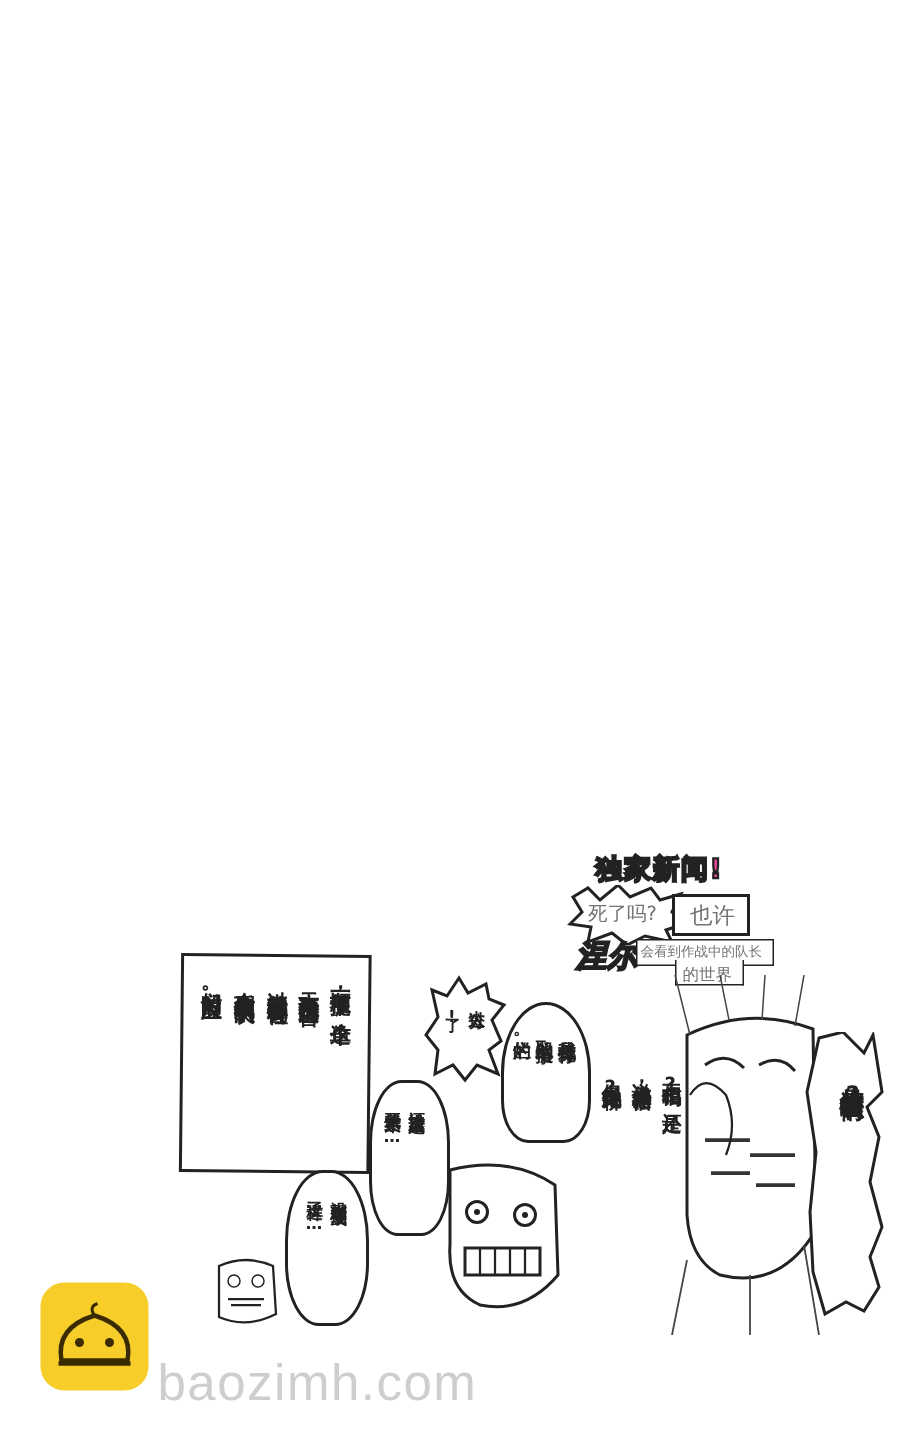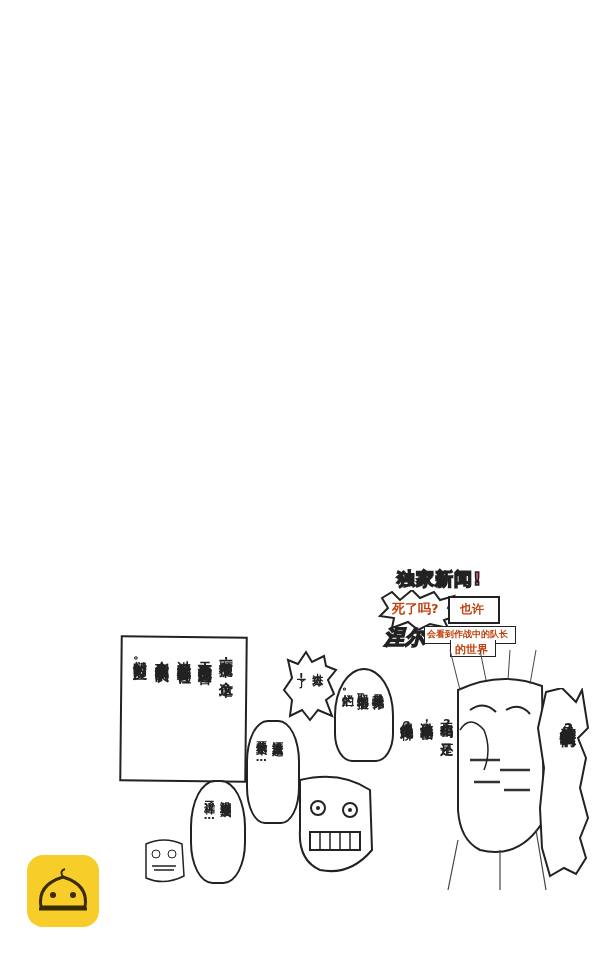--- a/index.html
+++ b/index.html
@@ -6,42 +6,42 @@
   body { width:612px; height:960px; position:relative; overflow:hidden;
          font-family: "DejaVu Sans", sans-serif; color:#1a1a1a; }
   .page { position:absolute; left:0; top:0; width:612px; height:960px; background:#fff; }
   .vtext { writing-mode: vertical-rl; text-orientation: upright; font-weight:bold;
            letter-spacing:1px; line-height:1.25; position:absolute; color:#222; }
   .box { position:absolute; border:2px solid #222; background:#fff; }
   .bubble { position:absolute; border:2px solid #222; background:#fff; border-radius:45% 45% 40% 40%; }
   .art { position:absolute; }
   .headline { position:absolute; font-weight:900; color:#ec4899;
               -webkit-text-stroke:1.5px #222; font-size:18px; letter-spacing:1px; }
-  .small { position:absolute; font-weight:bold; font-size:10px; color:#c2410c; white-space:nowrap; }
+  .small { position:absolute; font-weight:normal; font-size:10px; color:#737373; white-space:nowrap; }
   .logo { position:absolute; left:27px; top:855px; width:72px; height:72px;
           background:#f7cd2a; border-radius:16px; }
   .wm-cn { position:absolute; left:112px; top:852px; font-size:46px; font-weight:900;
            color:#d6d6d6; letter-spacing:6px; opacity:0.85; }
   .wm-en { position:absolute; left:105px; top:903px; font-size:34px; color:#c9c9c9;
            font-family:"Liberation Sans", sans-serif; letter-spacing:1px; opacity:0.9; }
 </style>
 </head>
 <body>
 
 <div class="page">
 
   <div class="headline" style="left:397px; top:567px;">独家新闻!</div>
 
   <svg class="art" style="left:378px; top:590px;" width="80" height="40">
     <polygon points="4,8 14,2 22,10 34,0 42,8 56,2 62,10 76,6 70,18 78,26 66,30 70,38 52,34 40,40 30,32 14,38 16,28 2,26 10,18" fill="#fff" stroke="#222" stroke-width="2"></polygon>
   </svg>
   <div class="small" style="left:392px; top:600px; font-size:13px;">死了吗?</div>
 
   <div class="box" style="left:448px; top:596px; width:48px; height:24px;"></div>
-  <div class="small" style="left:460px; top:601px; font-size:12px;">也许</div>
+  <div class="small" style="left:460px; top:601px; font-size:15px;">也许</div>
 
   <div class="headline" style="left:384px; top:624px; font-size:20px;font-style:italic;">涅尔</div>
   <div class="box" style="left:424px; top:626px; width:90px; height:16px; border-width:1.5px;"></div>
   <div class="small" style="left:427px; top:628px; font-size:9px;">会看到作战中的队长</div>
   <div class="box" style="left:450px; top:640px; width:44px; height:16px; border-width:1.5px; border-top:none;"></div>
   <div class="small" style="left:455px; top:642px; font-size:11px;">的世界</div>
 
   <div class="box" style="left:120px; top:636px; width:123px; height:142px; transform:rotate(0.6deg);"></div>
   <div class="vtext" style="left:217px; top:650px; font-size:14px;">顺便提一下，这个单</div>
   <div class="vtext" style="left:196px; top:650px; font-size:14px;">元本来预定是描述昏</div>
@@ -105,13 +105,14 @@
 
   <div class="logo">
     <svg width="72" height="72">
       <path d="M14,52 Q10,30 36,22 Q62,30 58,52 Z" fill="#f7cd2a" stroke="#3a2c00" stroke-width="3"></path>
       <path d="M12,54 h48" stroke="#3a2c00" stroke-width="3"></path>
       <path d="M36,22 q-4,-6 2,-8" stroke="#3a2c00" stroke-width="2" fill="none"></path>
       <circle cx="26" cy="40" r="3" fill="#3a2c00"></circle>
         <circle cx="46" cy="40" r="3" fill="#3a2c00"></circle>
     </svg>
   </div>
+  <div class="wm-en">baozimh.com</div>
 </div>
 
 </body></html>

